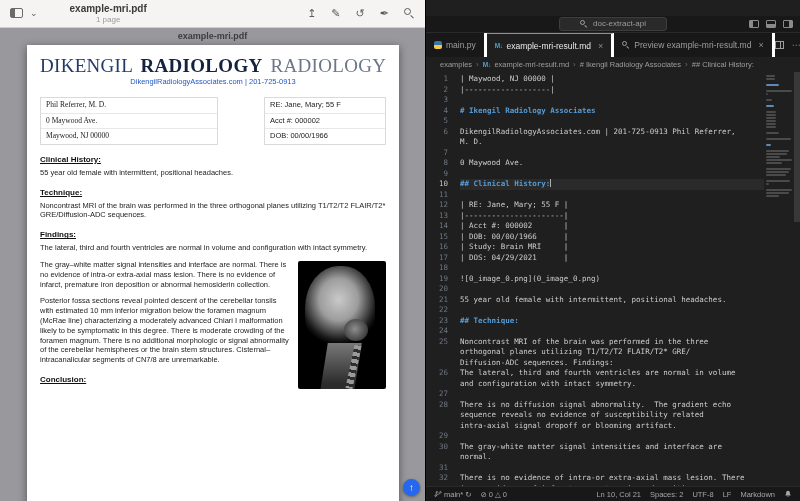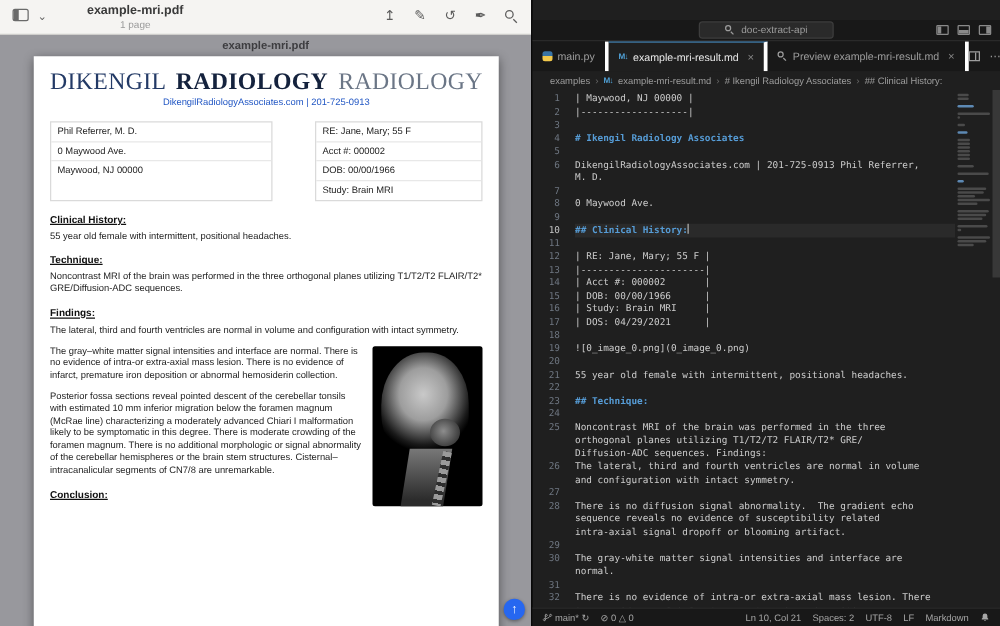--- a/index.html
+++ b/index.html
@@ -28,22 +28,22 @@
               box-shadow:0 2px 8px rgba(0,0,0,.45); padding:10px 13px; overflow:hidden; }
 
   .logo { text-align:center; font-family:"Liberation Serif",serif; font-size:19px; letter-spacing:.3px; white-space:nowrap; }
   .logo-a { font-weight:400; color:#233a66; }
   .logo-b { font-weight:700; color:#14223d; margin:0 3px; }
   .logo-c { font-weight:400; color:#6b7686; }
   .tagline { text-align:center; font-size:7.5px; color:#2257c4; margin-top:0; }
 
   .addr-row { display:flex; justify-content:space-between; margin-top:11px; font-size:7.5px; color:#222; }
   .addr-box { border:1px solid #dadada; }
-  .addr-left { width:178px; }
-  .addr-right { width:134px; }
+  .addr-left { width:178px;font-family:Liberation Serif, serif; }
+  .addr-right { width:122px; }
   .addr-cell { padding:3px 5px; border-bottom:1px solid #e8e8e8; line-height:1.15; }
   .addr-cell:last-child { border-bottom:none; }
 
   .sec-h { font-size:8px; font-weight:700; text-decoration:underline; color:#101010; margin:10px 0 4px; }
   .para { font-size:7.5px; line-height:9.8px; color:#1d1d1d; margin-bottom:7px; }
 
   .mri { float:right; width:88px; height:128px; margin:1px 0 5px 8px; background:#000; border-radius:2px;
          position:relative; overflow:hidden; }
   .mri-head { position:absolute; left:7px; top:5px; width:70px; height:88px; border-radius:48% 46% 42% 44%;
               background:radial-gradient(60% 52% at 48% 38%, #c9c9c9 0%, #9d9d9d 46%, #585858 68%, #1a1a1a 88%, #000 100%); }
@@ -149,21 +149,20 @@
         <div class="addr-row">
           <div class="addr-box addr-left">
             <div class="addr-cell">Phil Referrer, M. D.</div>
             <div class="addr-cell">0 Maywood Ave.</div>
             <div class="addr-cell">Maywood, NJ 00000</div>
           </div>
           <div class="addr-box addr-right">
             <div class="addr-cell">RE: Jane, Mary; 55 F</div>
             <div class="addr-cell">Acct #: 000002</div>
             <div class="addr-cell">DOB: 00/00/1966</div>
-            <div class="addr-cell">Study: Brain MRI</div>
           </div>
         </div>
 
         <div class="sec">
           <div class="sec-h">Clinical History:</div>
           <p class="para">55 year old female with intermittent, positional headaches.</p>
         </div>
 
         <div class="sec">
           <div class="sec-h">Technique:</div>

